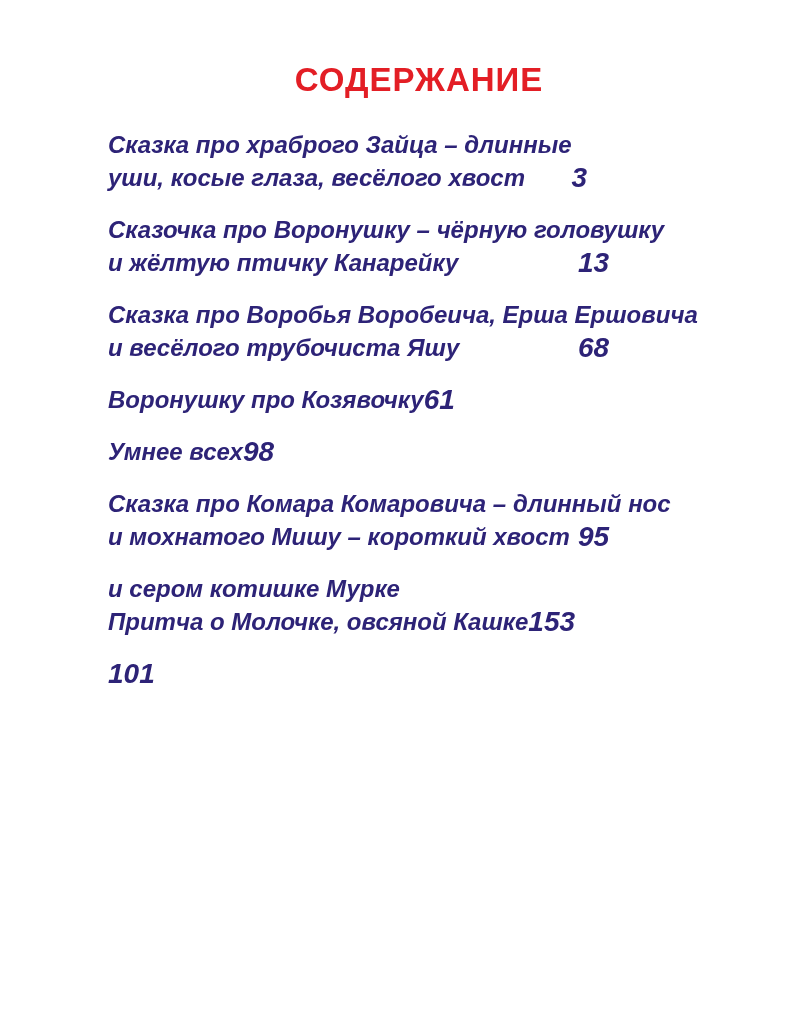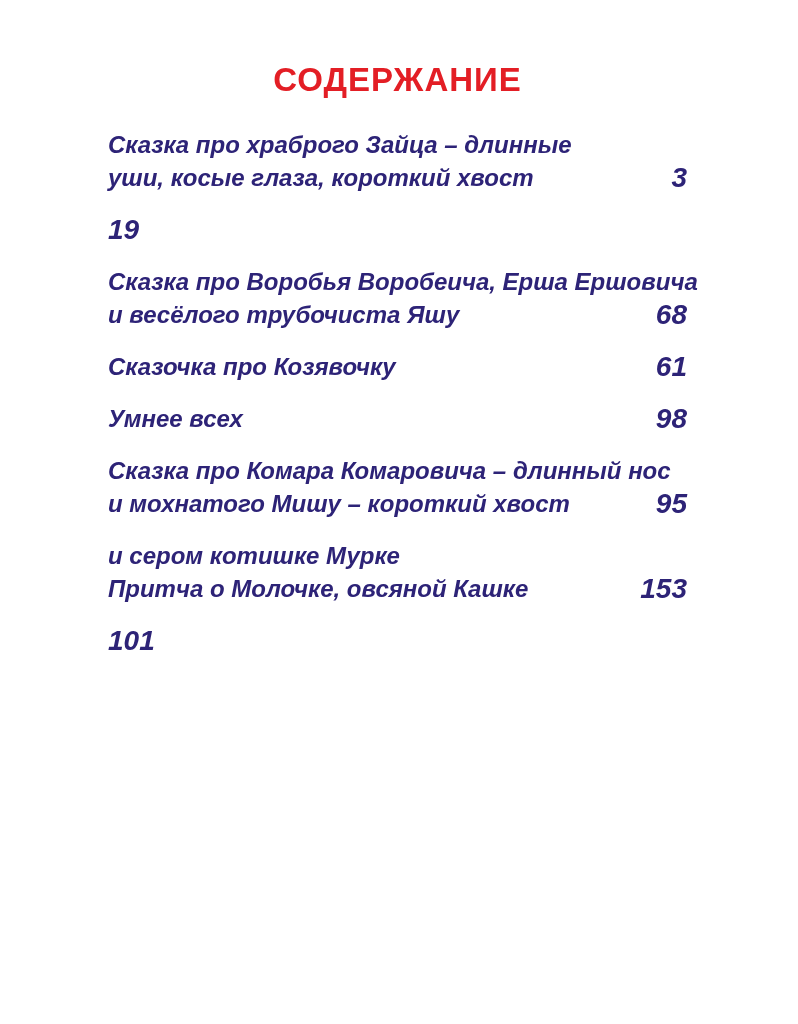--- a/index.html
+++ b/index.html
@@ -10,35 +10,35 @@
   .page {
     position: relative;
     width: 798px;
     height: 1024px;
     background: var(--background, #ffffff);
     font-family: "Liberation Sans", sans-serif;
     overflow: hidden;
     box-sizing: border-box;
   }
   .toc {
-    padding: 62px 111px 0 108px;
+    padding: 62px 68px 0 108px;
     box-sizing: border-box;
   }
   .toc-title {
     margin: 0 0 30px 0;
     text-align: center;
     font-size: 33px;
     line-height: 36px;
     font-weight: bold;
     letter-spacing: 1px;
     color: var(--title, #e31e25);
   }
   .entry {
     display: flex;
-    justify-content: space-between;
+    justify-content: flex-start;
     align-items: flex-end;
     margin-bottom: 19px;
     color: var(--text, #2d2377);
   }
   .entry-title {
     font-style: italic;
     font-weight: bold;
     font-size: 24px;
     line-height: 33px;
     max-width: 470px;
@@ -63,40 +63,44 @@
 <body>
 
 <div class="page">
   <div class="toc">
 
     <h1 class="toc-title">СОДЕРЖАНИЕ</h1>
 
     <div class="entry">
       <div class="entry-title">
         <span class="line">Сказка про храброго Зайца – длинные</span>
-        <span class="line">уши, косые глаза, короткий хвост</span>
+        <span class="line">уши, косые глаза, весёлого хвост</span>
       </div>
       <div class="entry-page">3</div>
     </div>
 
     <div class="entry">
-      <div class="entry-page">19</div>
+      <div class="entry-title">
+        <span class="line">Сказочка про Воронушку – чёрную головушку</span>
+        <span class="line">и жёлтую птичку Канарейку</span>
+      </div>
+      <div class="entry-page">13</div>
     </div>
 
     <div class="entry">
       <div class="entry-title">
         <span class="line">Сказка про Воробья Воробеича, Ерша Ершовича</span>
         <span class="line">и весёлого трубочиста Яшу</span>
       </div>
       <div class="entry-page">68</div>
     </div>
 
     <div class="entry">
       <div class="entry-title">
-        <span class="line">Сказочка про Козявочку</span>
+        <span class="line">Воронушку про Козявочку</span>
 
       </div>
       <div class="entry-page">61</div>
     </div>
 
     <div class="entry">
       <div class="entry-title">
         <span class="line">Умнее всех</span>
 
       </div>

